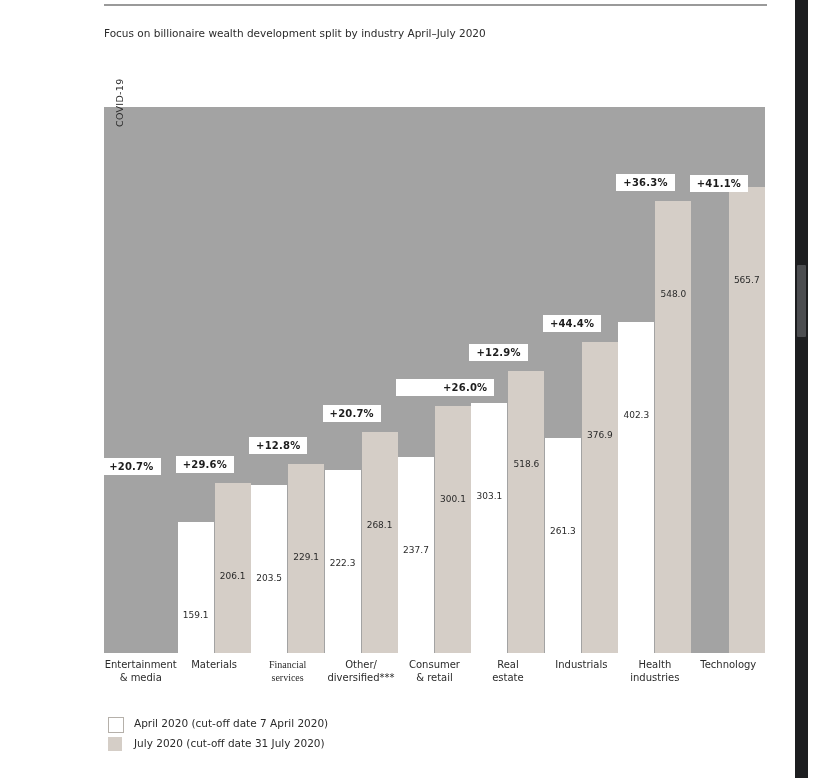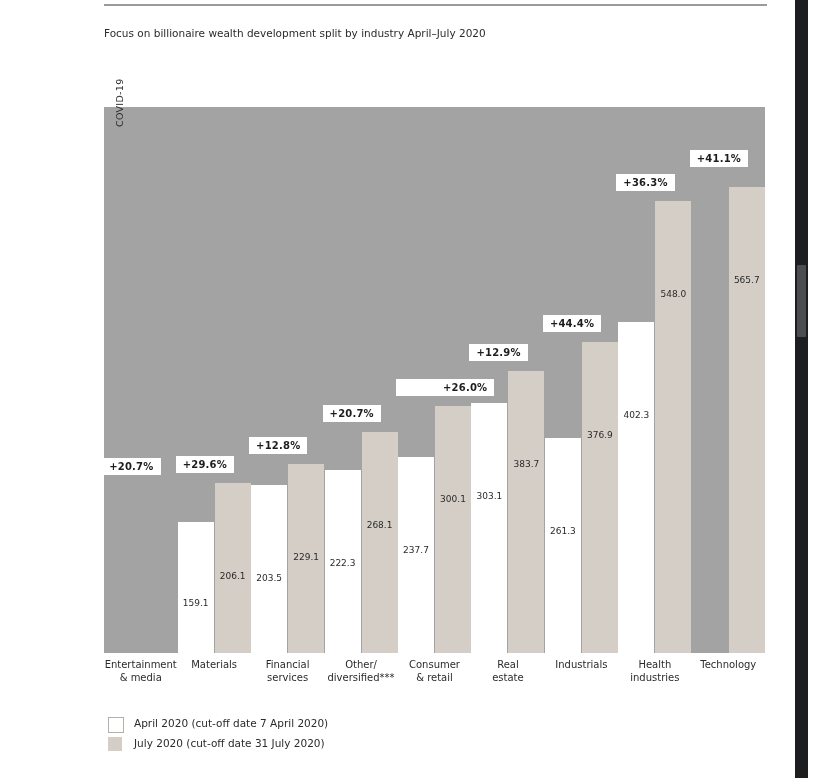--- a/index.html
+++ b/index.html
@@ -60,21 +60,21 @@
   <div class="plot">
     <div class="covid-wrap">
       <div class="covid">COVID-19</div>
     </div>
     <div class="groups" id="groups">
         <div class="group" style="left: 0.222222px; width: 73px;">
           <div class="pct" style="left: -2px; bottom: 178.178px;">+20.7%</div>
         </div>
         <div class="group" style="left: 73.6667px; width: 73px;">
           <div class="bar april" style="height: 131.098px; left: 0px;">
-            <span class="val" style="top: 76px;">159.1</span>
+            <span class="val" style="top: 88px;">159.1</span>
           </div>
           <div class="bar july" style="height: 169.826px; left: 37px;">
             <span class="val" style="top: 88px;">206.1</span>
           </div>
           <div class="pct" style="left: -2px; bottom: 179.826px;">+29.6%</div>
         </div>
         <div class="group" style="left: 147.111px; width: 73px;">
           <div class="bar april" style="height: 167.684px; left: 0px;">
             <span class="val" style="top: 88px;">203.5</span>
           </div>
@@ -99,21 +99,21 @@
           <div class="bar july" style="height: 247.282px; left: 37px;">
             <span class="val" style="top: 88px;">300.1</span>
           </div>
           <div class="pct" style="left: -2px; bottom: 257.282px; padding-left: 47px;">+26.0%</div>
         </div>
         <div class="group" style="left: 367.444px; width: 73px;">
           <div class="bar april" style="height: 249.754px; left: 0px;">
             <span class="val" style="top: 88px;">303.1</span>
           </div>
           <div class="bar july" style="height: 282.22px; left: 37px;">
-            <span class="val" style="top: 88px;">383.7</span>
+            <span class="val" style="top: 88px;">518.6</span>
           </div>
           <div class="pct" style="left: -2px; bottom: 292.22px;">+12.9%</div>
         </div>
         <div class="group" style="left: 440.889px; width: 73px;">
           <div class="bar april" style="height: 215.311px; left: 0px;">
             <span class="val" style="top: 88px;">261.3</span>
           </div>
           <div class="bar july" style="height: 310.566px; left: 37px;">
             <span class="val" style="top: 88px;">376.9</span>
           </div>
@@ -125,35 +125,35 @@
           </div>
           <div class="bar july" style="height: 451.552px; left: 37px;">
             <span class="val" style="top: 88px;">548.0</span>
           </div>
           <div class="pct" style="left: -2px; bottom: 461.552px;">+36.3%</div>
         </div>
         <div class="group" style="left: 587.778px; width: 73px;">
           <div class="bar july" style="height: 466.137px; left: 37px;">
             <span class="val" style="top: 88px;">565.7</span>
           </div>
-          <div class="pct" style="left: -2px; bottom: 486px;">+41.1%</div>
+          <div class="pct" style="left: -2px; bottom: 461px;">+41.1%</div>
         </div>
       </div>
   </div>
 
   <div class="xlabels" id="xlabels">
       <div class="xlabel" style="left: 0px; width: 73.4444px;">
         <div>Entertainment</div>
         <div>&amp; media</div>
       </div>
       <div class="xlabel" style="left: 73.4444px; width: 73.4444px;">
         <div>Materials</div>
         <div></div>
       </div>
-      <div class="xlabel" style="left: 146.889px; width: 73.4444px;">
+      <div class="xlabel" style="left: 146.889px; width: 73.4444px; font-family: Liberation Serif, serif;">
         <div>Financial</div>
         <div>services</div>
       </div>
       <div class="xlabel" style="left: 220.333px; width: 73.4444px;">
         <div>Other/</div>
         <div>diversified***</div>
       </div>
       <div class="xlabel" style="left: 293.778px; width: 73.4444px;">
         <div>Consumer</div>
         <div>&amp; retail</div>

